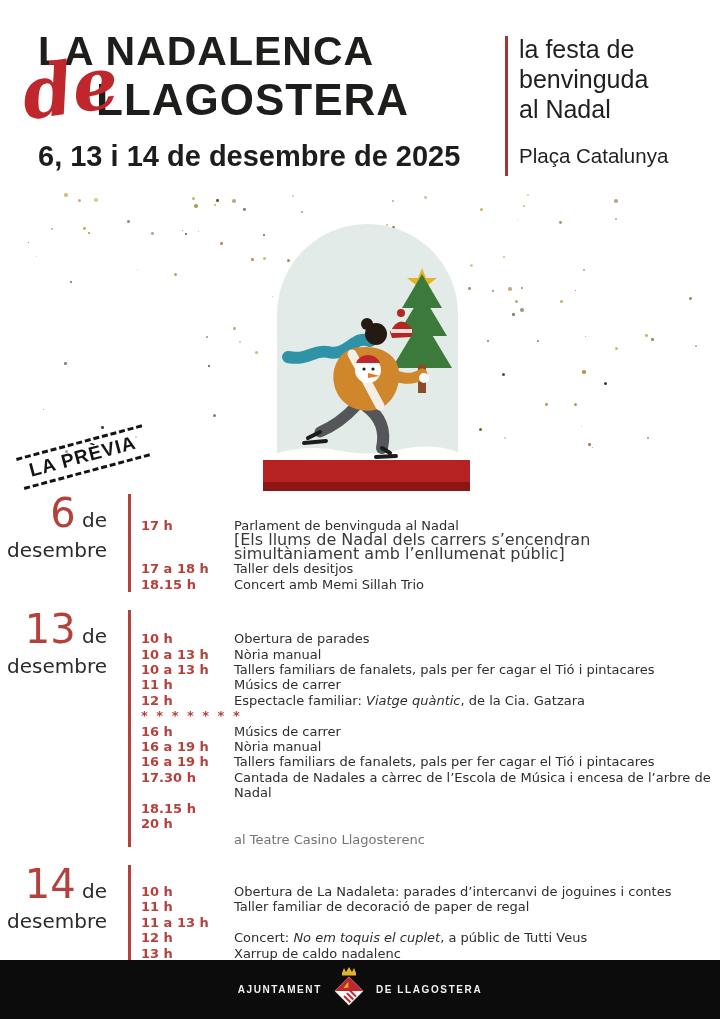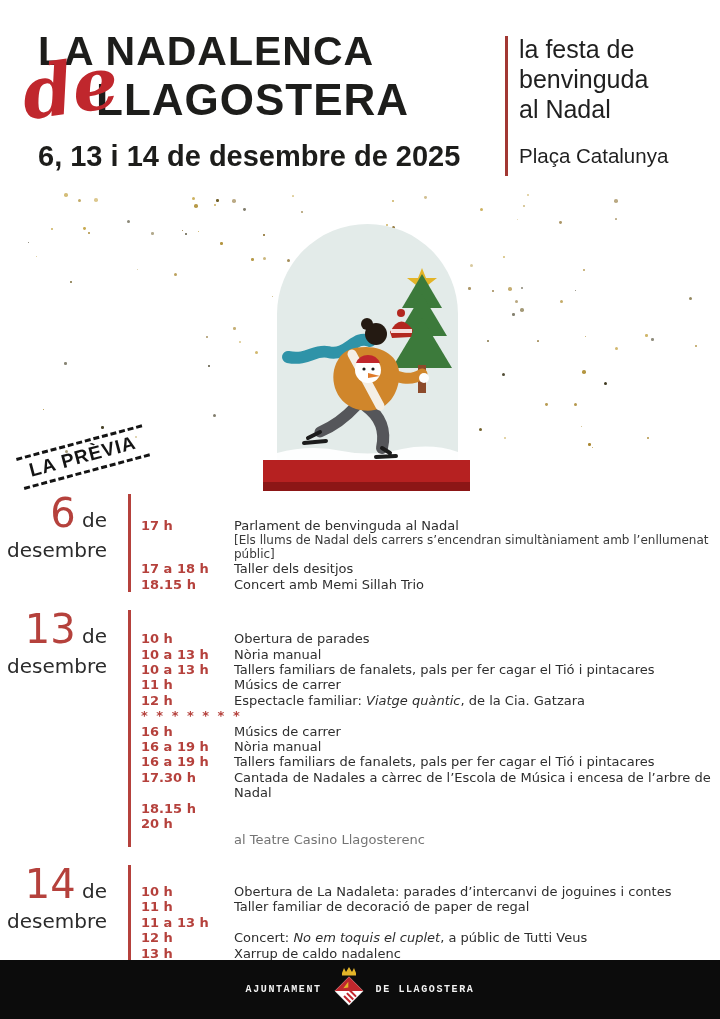--- a/index.html
+++ b/index.html
@@ -44,28 +44,28 @@
   .dayline{line-height:38px;white-space:nowrap;}
   .daynum{font-size:40px;color:#b5413c;font-weight:400;}
   .desm{font-size:20px;color:#2b2b2b;}
   .month{font-size:20px;color:#2b2b2b;line-height:22px;margin-top:-2px;}
   .redline{width:3px;background:#b5413c;flex:0 0 auto;}
   .rows{display:flex;flex-direction:column;padding-left:10px;flex:1;}
   .row{display:flex;line-height:15.4px;}
   .time{width:93px;flex:0 0 auto;font-weight:bold;color:#b5413c;font-size:13px;}
   .txt{color:#2e2e2e;font-size:13px;padding-right:6px;}
   .txt em{font-style:italic;}
-  .note{margin-left:93px;font-size:12px;color:#3a3a3a;line-height:14px;}
+  .note{margin-left:93px;font-size:16px;color:#3a3a3a;line-height:14px;}
   .cont{margin-left:93px;font-size:13px;color:#737373;line-height:15.4px;}
   .sep{color:#b5413c;font-weight:bold;font-size:13px;letter-spacing:2px;line-height:15.4px;}
   .pad-s{padding-top:24px;} .pad-m{padding-top:21px;} .pad-l{padding-top:19px;}
   
   .footer{position:absolute;left:0;bottom:0;width:720px;height:59px;background:#0c0c0c;z-index:4;
       display:flex;align-items:center;justify-content:center;gap:10px;}
-  .footer .ftxt{color:#f2f2f2;font-family:Liberation Mono, monospace;font-weight:bold;
+  .footer .ftxt{color:#f2f2f2;font-family:Liberation Sans, sans-serif;font-weight:bold;
       font-size:10px;letter-spacing:1.6px;}
   .crest{position:relative;top:-3px;}
 </style>
 </head>
 <body>
 
 <div id="dots">
     <div class="dot" style="left: 64px; top: 193px; width: 3.5px; height: 3.5px; background: rgb(199, 168, 78); opacity: 0.76;"></div>
     <div class="dot" style="left: 337px; top: 251px; width: 1.8px; height: 1.8px; background: rgb(63, 58, 32); opacity: 0.86;"></div>
     <div class="dot" style="left: 127px; top: 220px; width: 3px; height: 3px; background: rgb(63, 58, 32); opacity: 0.6;"></div>

